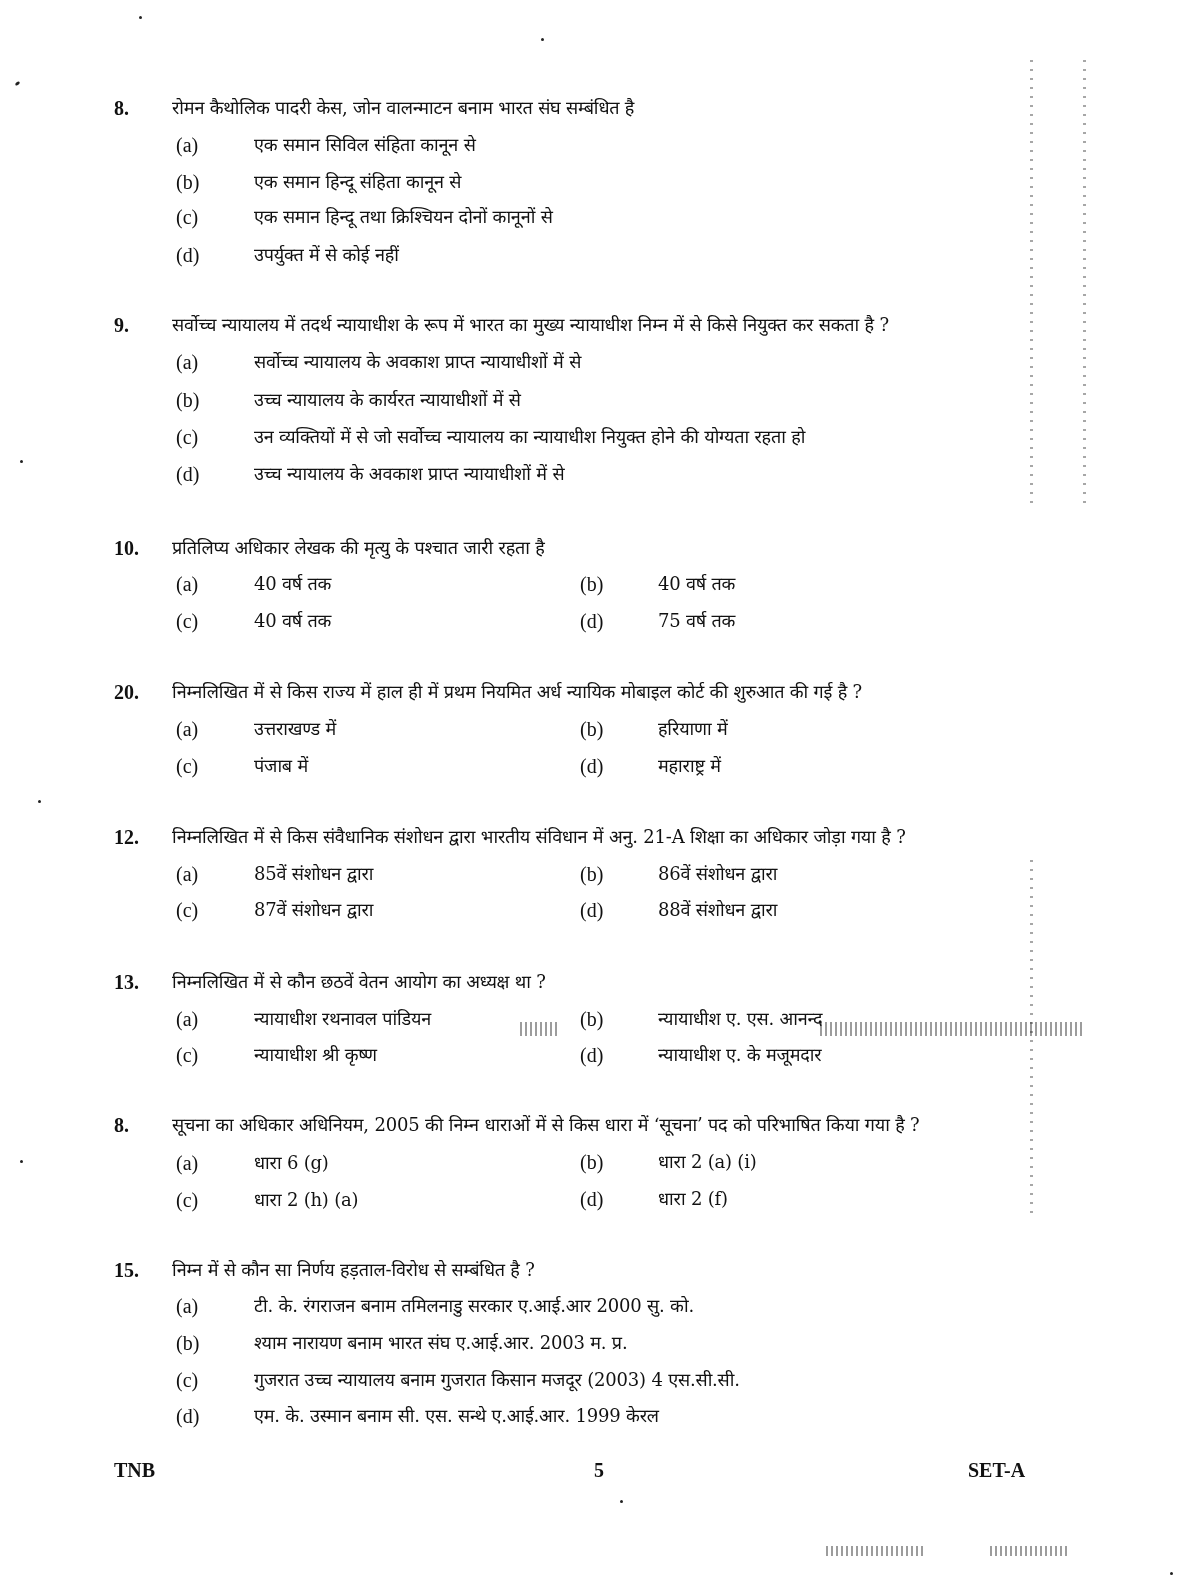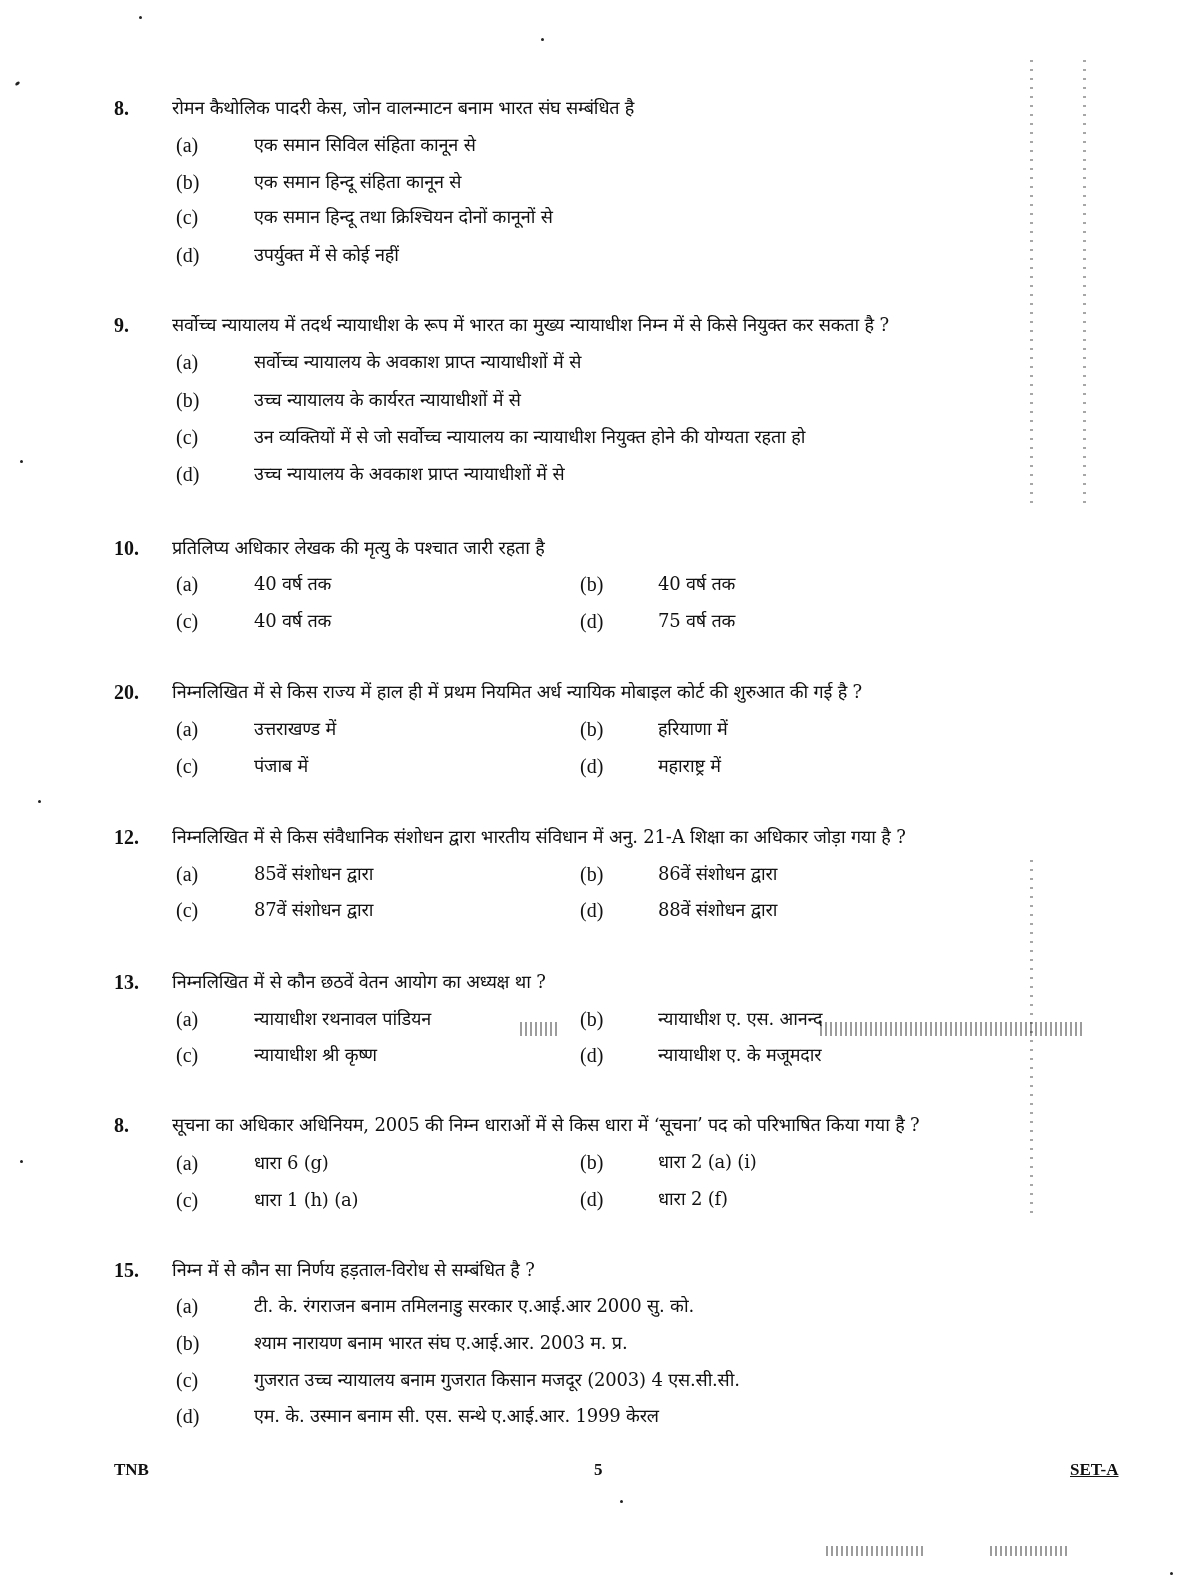--- a/index.html
+++ b/index.html
@@ -60,21 +60,21 @@
       letter-spacing: -0.2px;
       margin-left: 28px;
     }
     .col1 { left: 176px; }
     .col2 { left: 580px; }
     .footer-item {
       position: absolute;
       top: 1458px;
       font-family: "Liberation Serif", serif;
       font-weight: bold;
-      font-size: 17px;
+      font-size: 20px;
       line-height: 24px;
     }
     .noise {
       position: absolute;
       background: #222;
       border-radius: 50%;
     }
     .smudge {
       position: absolute;
       height: 14px;
@@ -224,21 +224,21 @@
     <div class="opt col1" style="top:38px;">
       <span class="marker">(a)</span>
       <span class="opt-text">धारा 6 (g)</span>
     </div>
     <div class="opt col2" style="top:37px;">
       <span class="marker">(b)</span>
       <span class="opt-text">धारा 2 (a) (i)</span>
     </div>
     <div class="opt col1" style="top:75px;">
       <span class="marker">(c)</span>
-      <span class="opt-text">धारा 1 (h) (a)</span>
+      <span class="opt-text">धारा 2 (h) (a)</span>
     </div>
     <div class="opt col2" style="top:74px;">
       <span class="marker">(d)</span>
       <span class="opt-text">धारा 2 (f)</span>
     </div>
   </div>
 
   <div class="question" style="top:1258px;">
     <span class="q-num">15.</span>
     <span class="q-text">निम्न में से कौन सा निर्णय हड़ताल-विरोध से सम्बंधित है ?</span>
@@ -255,21 +255,21 @@
       <span class="opt-text">गुजरात उच्च न्यायालय बनाम गुजरात किसान मजदूर (2003) 4 एस.सी.सी.</span>
     </div>
     <div class="opt col1" style="top:146px;">
       <span class="marker">(d)</span>
       <span class="opt-text">एम. के. उस्मान बनाम सी. एस. सन्थे ए.आई.आर. 1999 केरल</span>
     </div>
   </div>
 
   <span class="footer-item" style="left:114px;">TNB</span>
   <span class="footer-item" style="left:594px;">5</span>
-  <span class="footer-item" style="left:1070px;text-decoration:underline;">SET-A</span>
+  <span class="footer-item" style="left:968px;">SET-A</span>
 
   <div class="noise" style="left:15px;top:82px;width:5px;height:3px;transform:rotate(-35deg);"></div>
   <div class="noise" style="left:139px;top:16px;width:3px;height:3px;"></div>
   <div class="noise" style="left:541px;top:38px;width:3px;height:3px;"></div>
   <div class="noise" style="left:20px;top:460px;width:3px;height:3px;"></div>
   <div class="noise" style="left:38px;top:800px;width:3px;height:3px;"></div>
   <div class="noise" style="left:20px;top:1160px;width:3px;height:3px;"></div>
   <div class="noise" style="left:620px;top:1500px;width:3px;height:3px;"></div>
   <div class="noise" style="left:1170px;top:1572px;width:3px;height:3px;"></div>
   <div class="speck-strip" style="left:1030px;top:60px;height:450px;"></div>

